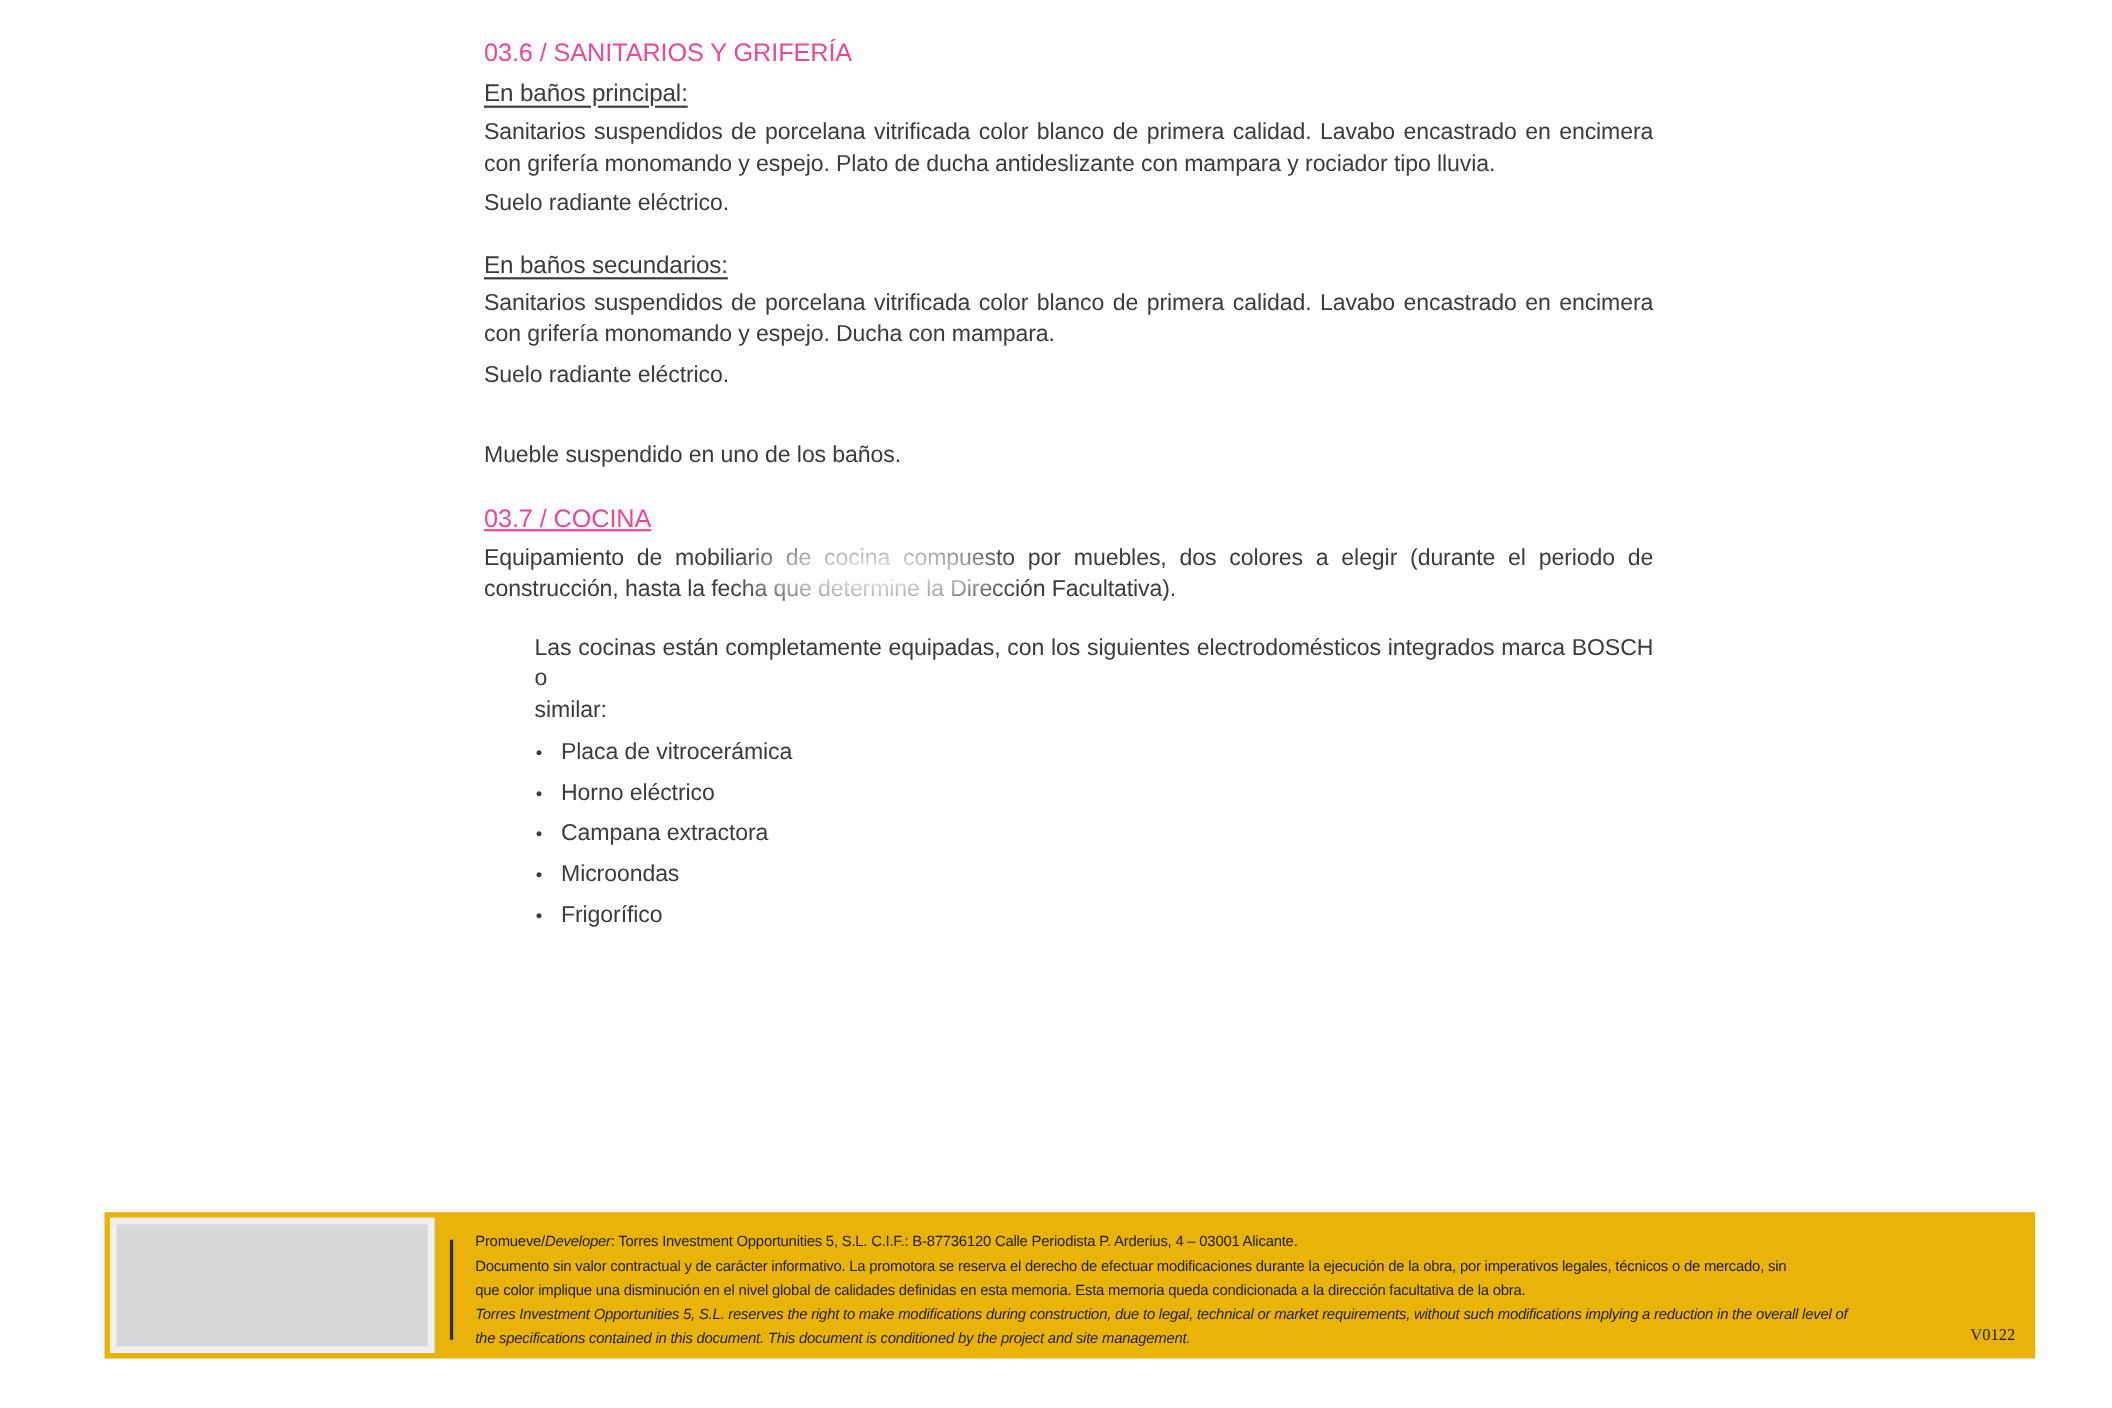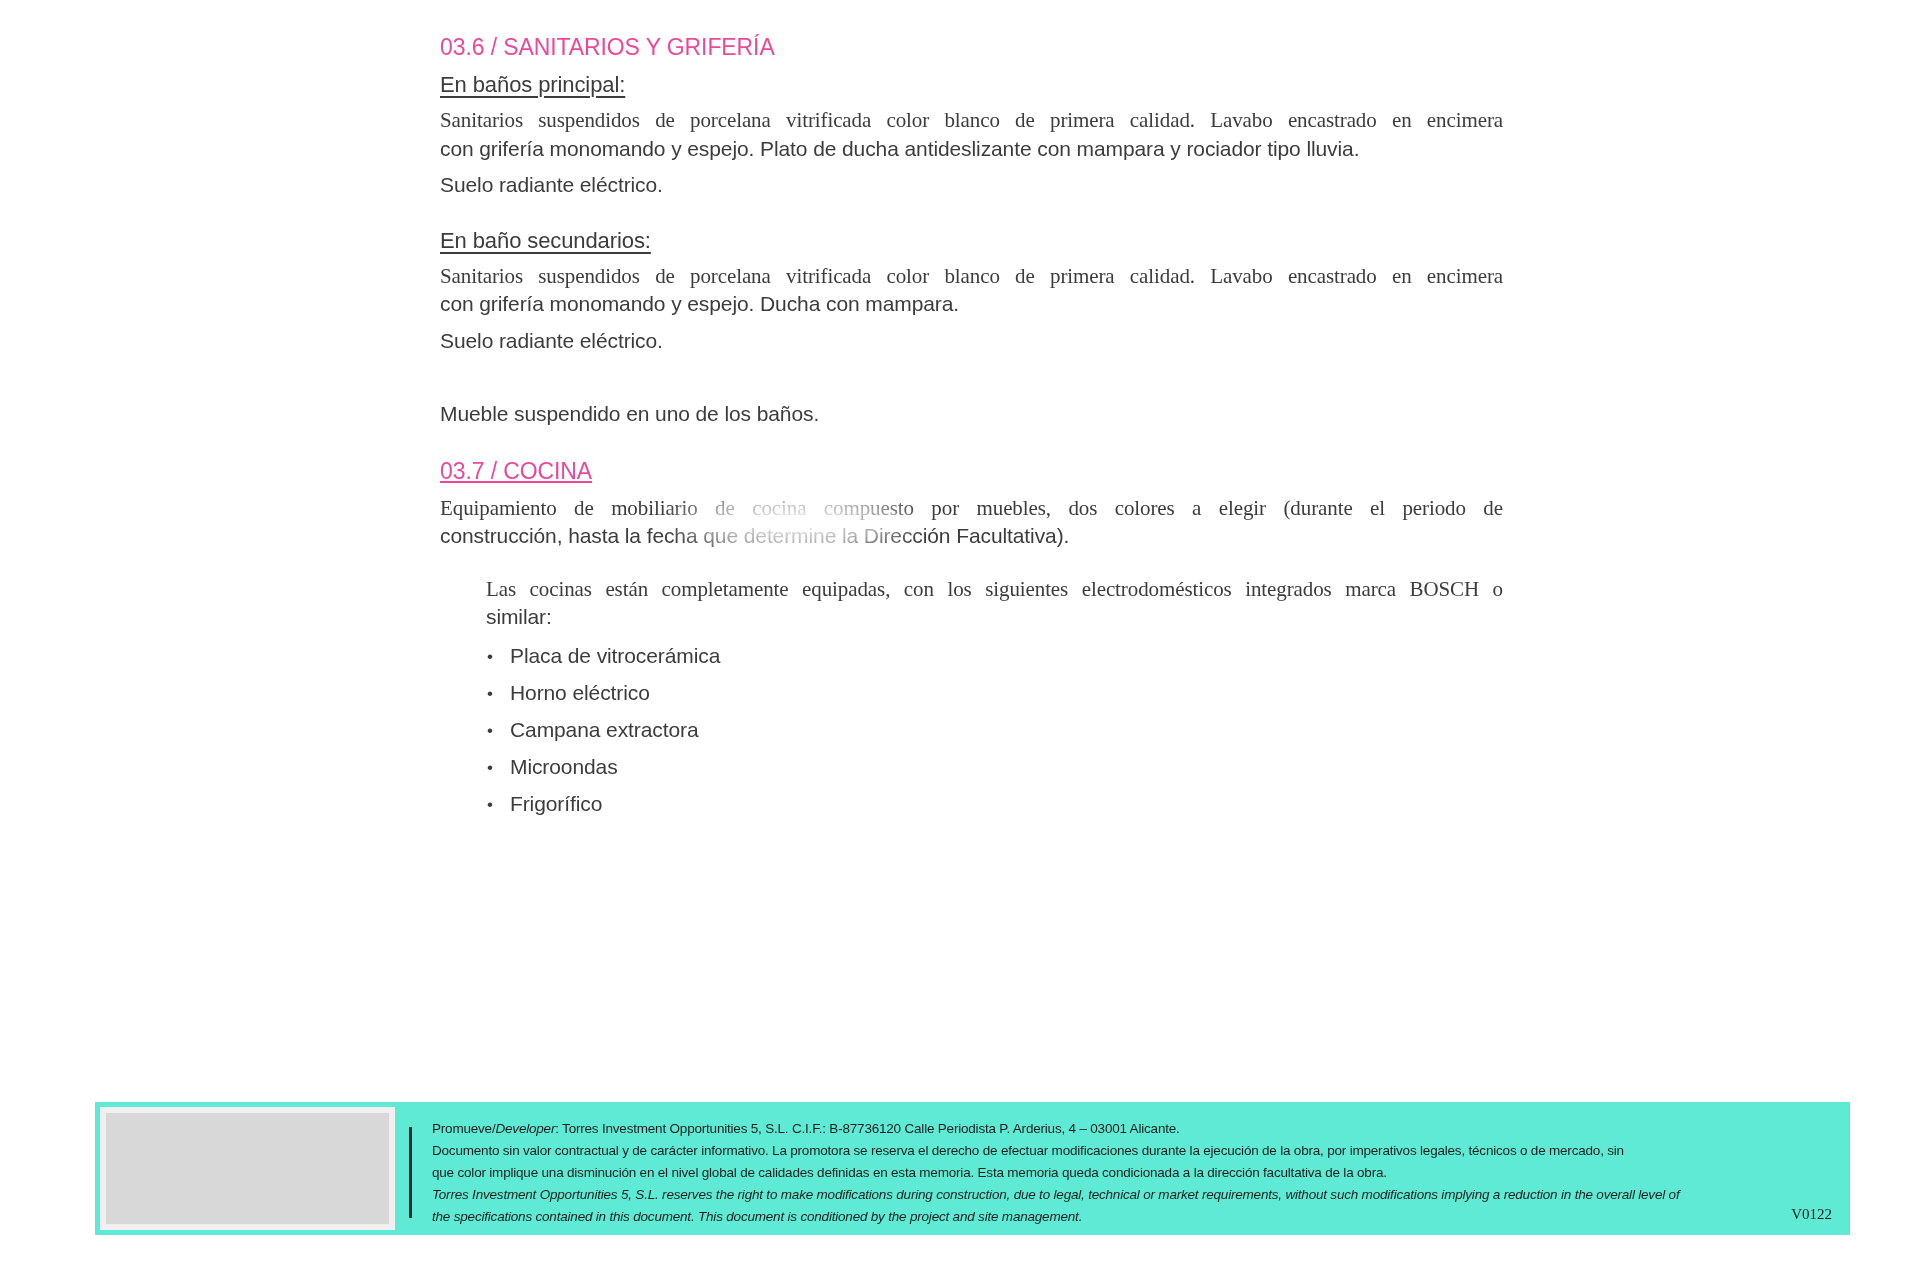--- a/index.html
+++ b/index.html
@@ -25,21 +25,21 @@
   }
   .sub-head {
     font-size:22px;
     line-height:27px;
     font-weight:400;
     text-decoration:underline;
     text-underline-offset:4px;
     text-decoration-thickness:1.5px;
   }
   .para { font-size:21px; line-height:28.5px; }
-  .jline { text-align:justify; text-align-last:justify;font-family:Liberation Serif, serif; }
+  .jline { text-align:justify; text-align-last:justify; }
   .lline { text-align:left; }
   #h1   { margin-top:33px; }
   #sub1 { margin-top:10px; }
   #p1   { margin-top:8px; }
   #p2   { margin-top:8px; }
   #sub2 { margin-top:27px; }
   #p3   { margin-top:8px; }
   #p4   { margin-top:8px; }
   #note { margin-top:45px; }
   #h2   { margin-top:28px;text-decoration:underline; }
@@ -64,21 +64,21 @@
     position:absolute;
     left:660px; top:482px;
     width:270px; height:80px;
     background:radial-gradient(ellipse at center, rgba(255,255,255,0.95) 0%, rgba(255,255,255,0.55) 45%, rgba(255,255,255,0) 72%);
     pointer-events:none;
   }
   .footer {
     position:absolute;
     left:95px; top:1102px;
     width:1755px; height:133px;
-    background:#5eead4;
+    background:#eab308;
     overflow:hidden;
   }
   .logo-box {
     position:absolute;
     left:5px; top:5px;
     width:295px; height:123px;
     background:#d8d8d8;
     border:6px solid #f0f0f0;
   }
   .vbar {
@@ -115,21 +115,21 @@
 
   <div id="sub1" class="sub-head">En baños principal:</div>
 
   <div id="p1" class="para">
     <div class="jline">Sanitarios suspendidos de porcelana vitrificada color blanco de primera calidad. Lavabo encastrado en encimera</div>
     <div class="lline">con grifería monomando y espejo. Plato de ducha antideslizante con mampara y rociador tipo lluvia.</div>
   </div>
 
   <div id="p2" class="para lline">Suelo radiante eléctrico.</div>
 
-  <div id="sub2" class="sub-head">En baño secundarios:</div>
+  <div id="sub2" class="sub-head">En baños secundarios:</div>
 
   <div id="p3" class="para">
     <div class="jline">Sanitarios suspendidos de porcelana vitrificada color blanco de primera calidad. Lavabo encastrado en encimera</div>
     <div class="lline">con grifería monomando y espejo. Ducha con mampara.</div>
   </div>
 
   <div id="p4" class="para lline">Suelo radiante eléctrico.</div>
 
   <div id="note" class="para lline">Mueble suspendido en uno de los baños.</div>
 

